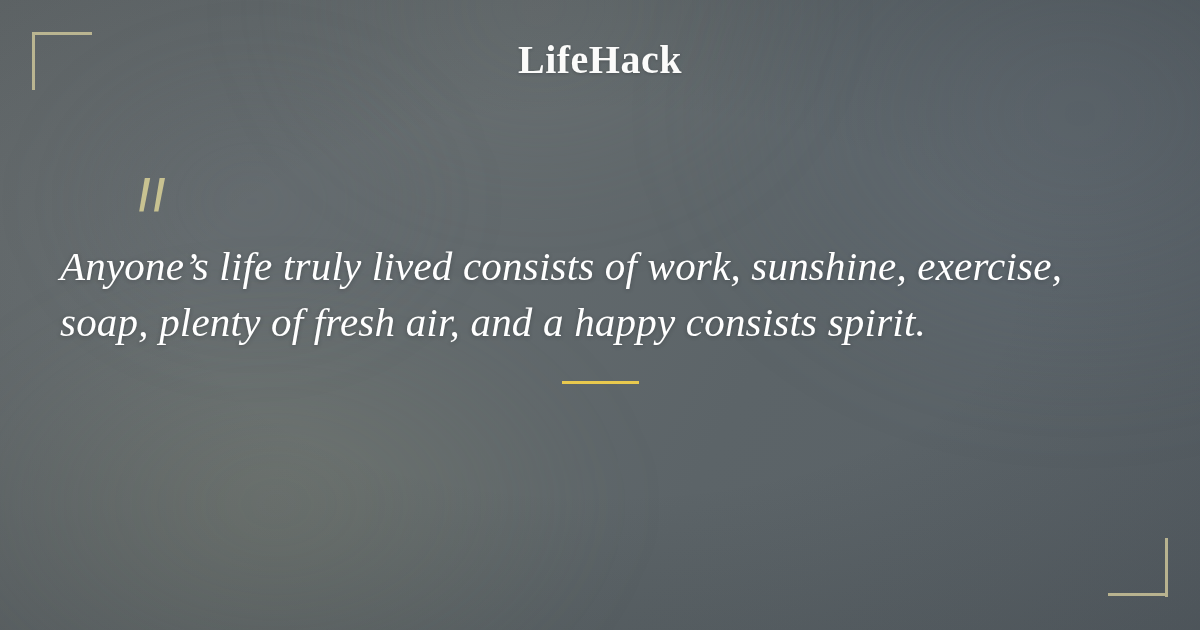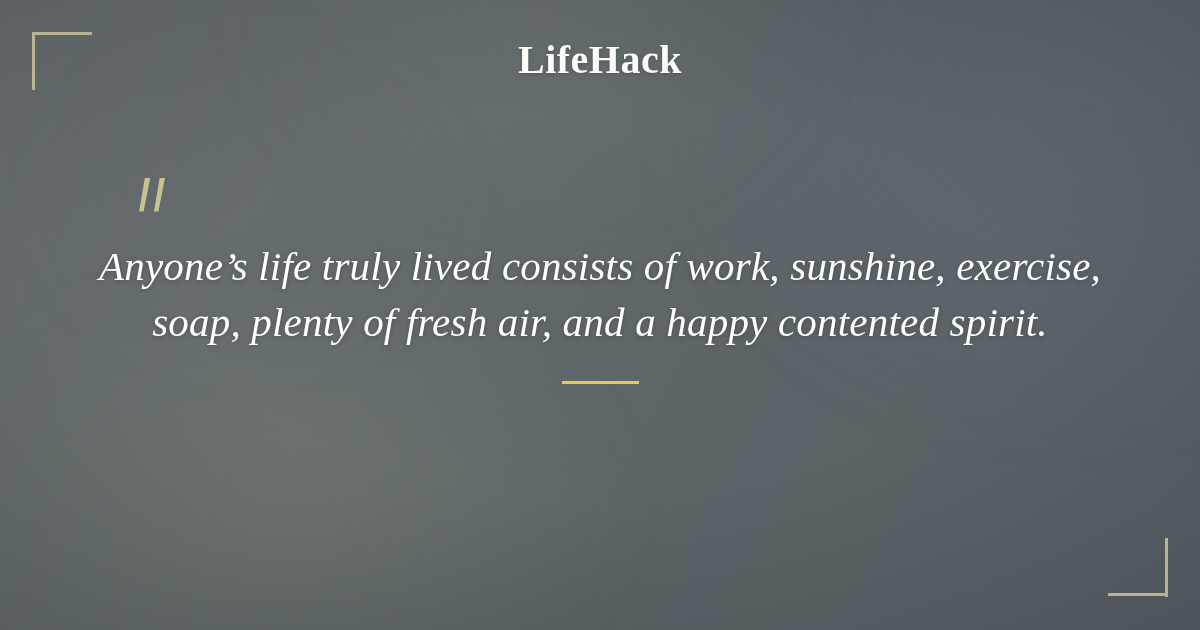--- a/index.html
+++ b/index.html
@@ -114,21 +114,20 @@
     width: 42px;
     height: 40px;
   }
 
   
   .quote-block {
     position: absolute;
     left: 60px;
     top: 238px;
     width: 1080px;
-    text-align: center;
   }
   .quote-line {
     font-family: "Liberation Serif", "DejaVu Serif", serif;
     font-style: italic;
     font-size: 41px;
     line-height: 56px;
     color: #ffffff;
     letter-spacing: 0.2px;
     text-shadow: 0 1px 4px rgba(30,34,38,0.32);
     white-space: nowrap;
@@ -179,19 +178,19 @@
 
   <div class="quote-mark">
     <svg width="42" height="40" viewBox="0 0 42 40" xmlns="http://www.w3.org/2000/svg" aria-hidden="true">
       <path d="M11.8 0 L17.2 0 L10.6 33.5 L6.2 33.5 Z" fill="#c8c291"></path>
       <path d="M26.6 0 L32.0 0 L25.4 33.5 L21.0 33.5 Z" fill="#c8c291"></path>
     </svg>
   </div>
 
   <div class="quote-block">
     <div class="quote-line">Anyone’s life truly lived consists of work, sunshine, exercise,</div>
-    <div class="quote-line">soap, plenty of fresh air, and a happy contented spirit.</div>
+    <div class="quote-line">soap, plenty of fresh air, and a happy consists spirit.</div>
   </div>
 
   <div class="rule"></div>
 
 
 </div>
 
 </body></html>

